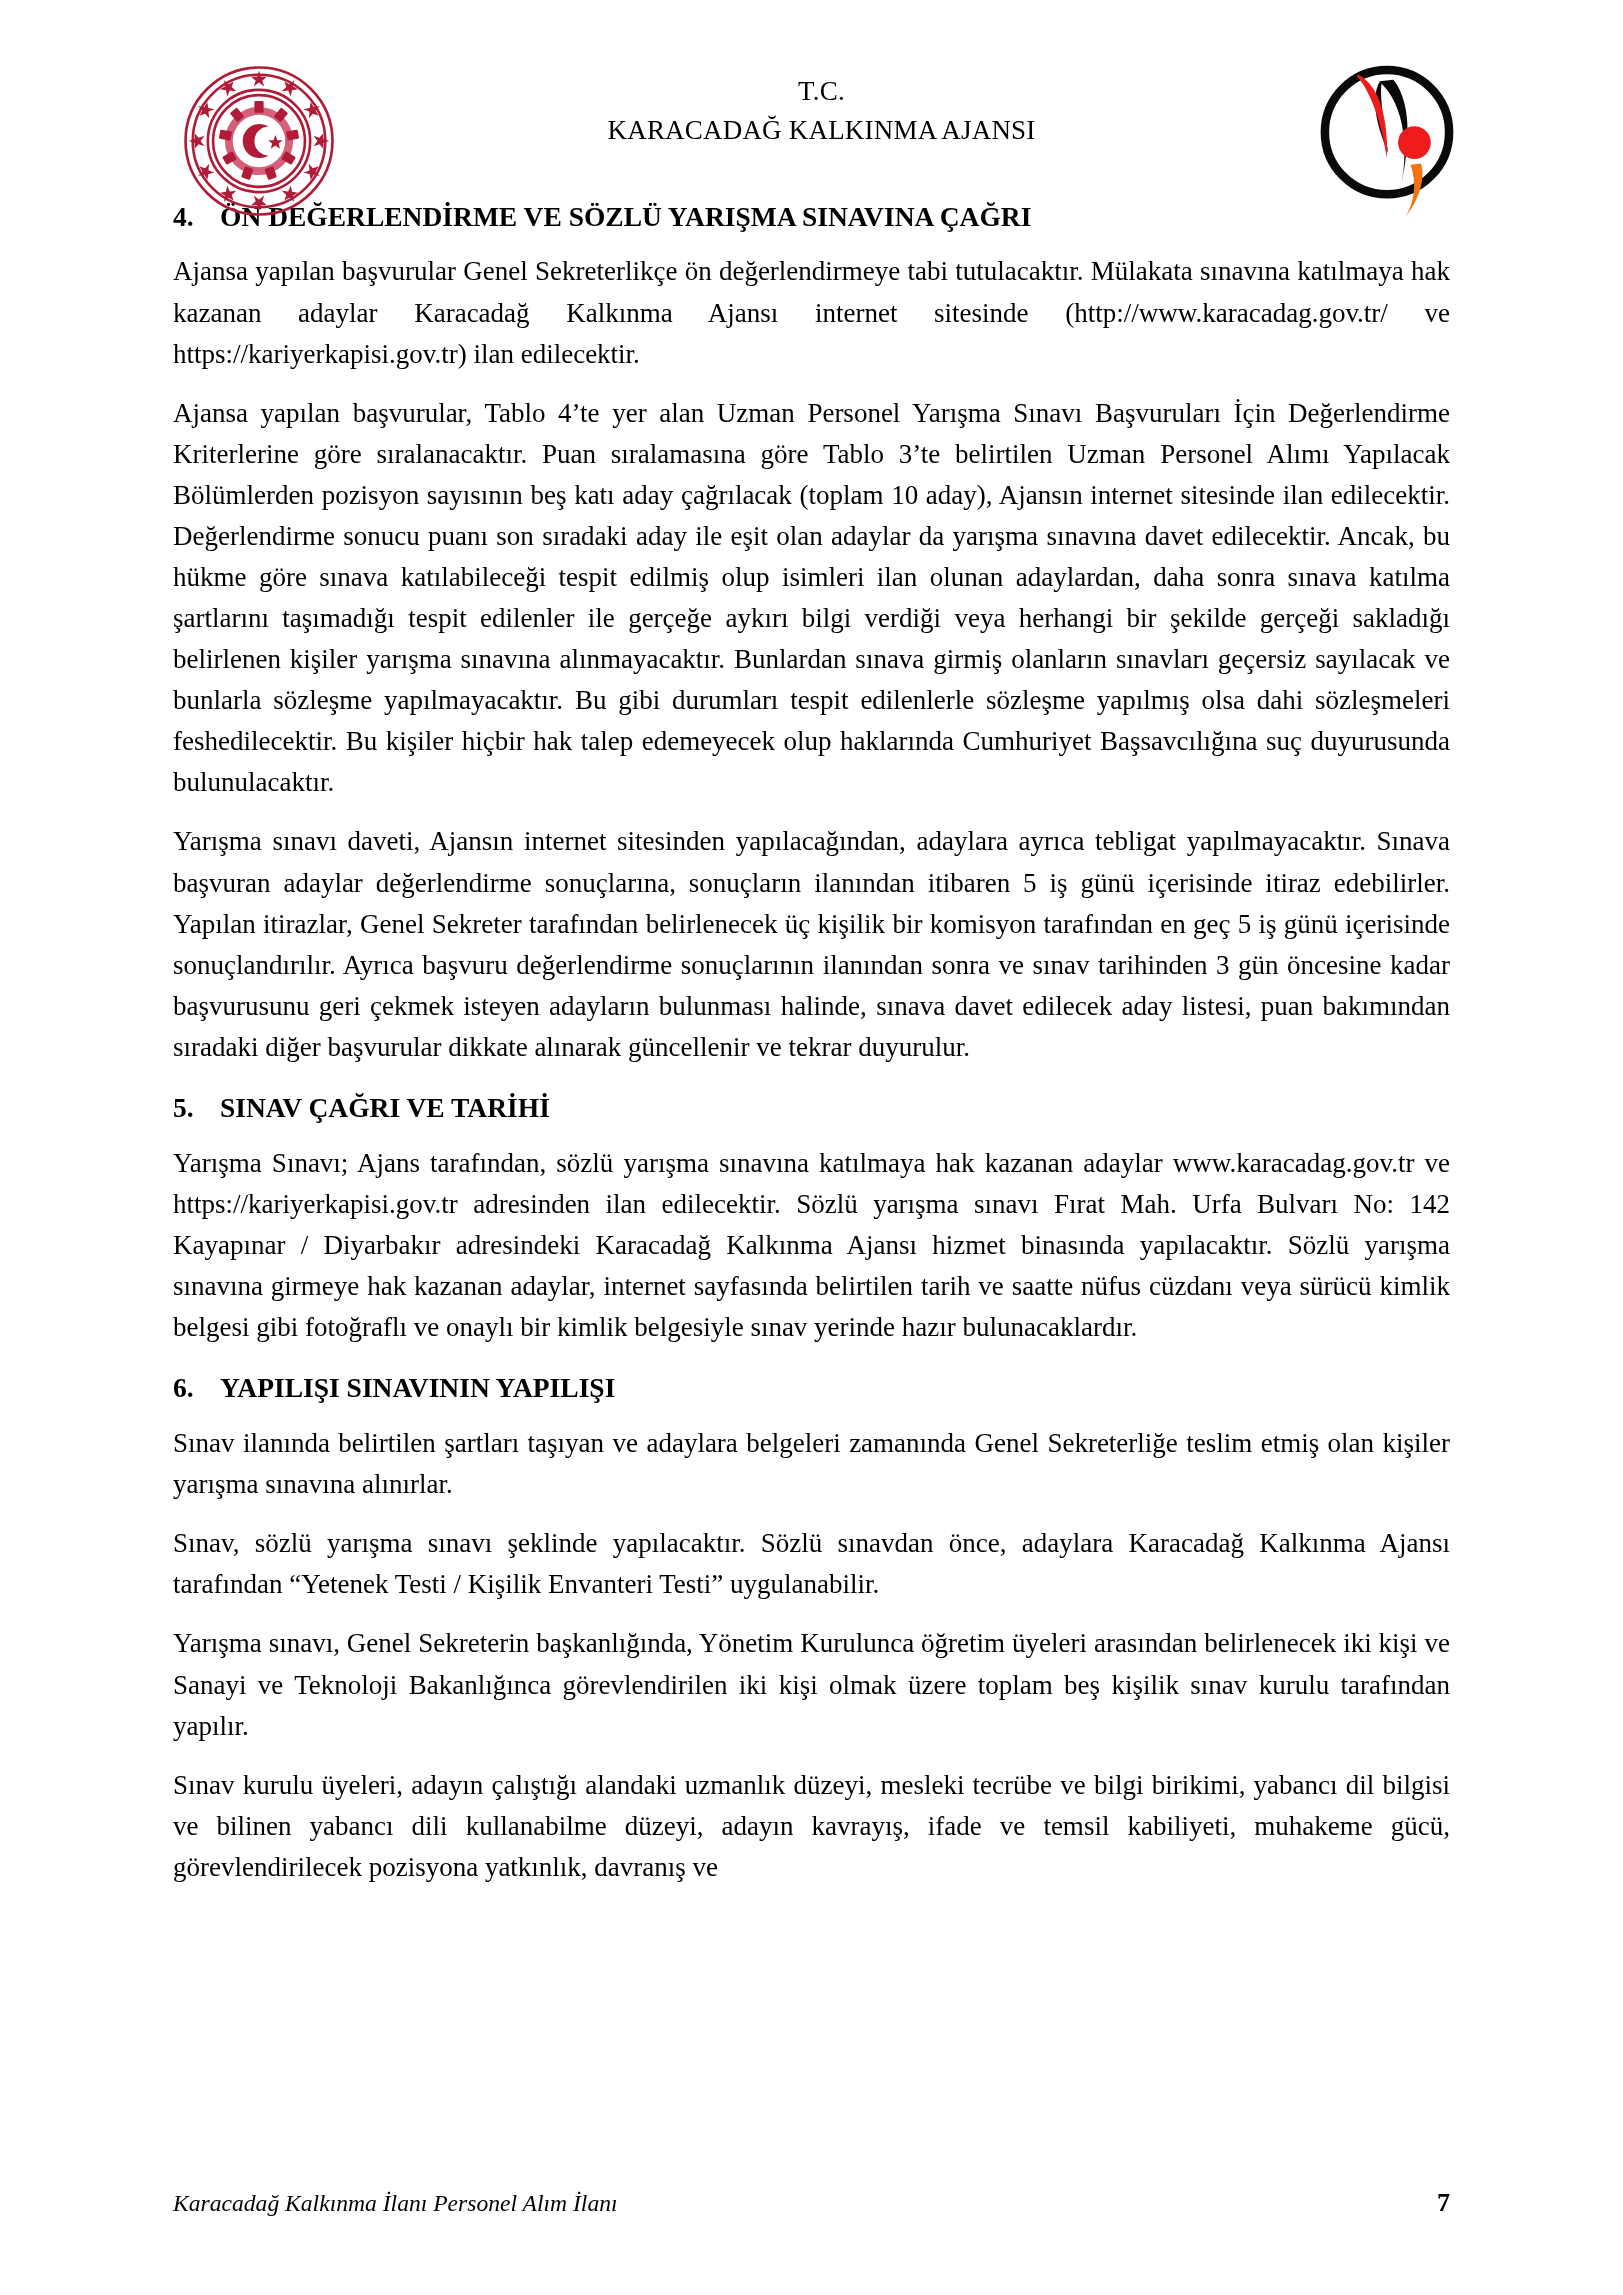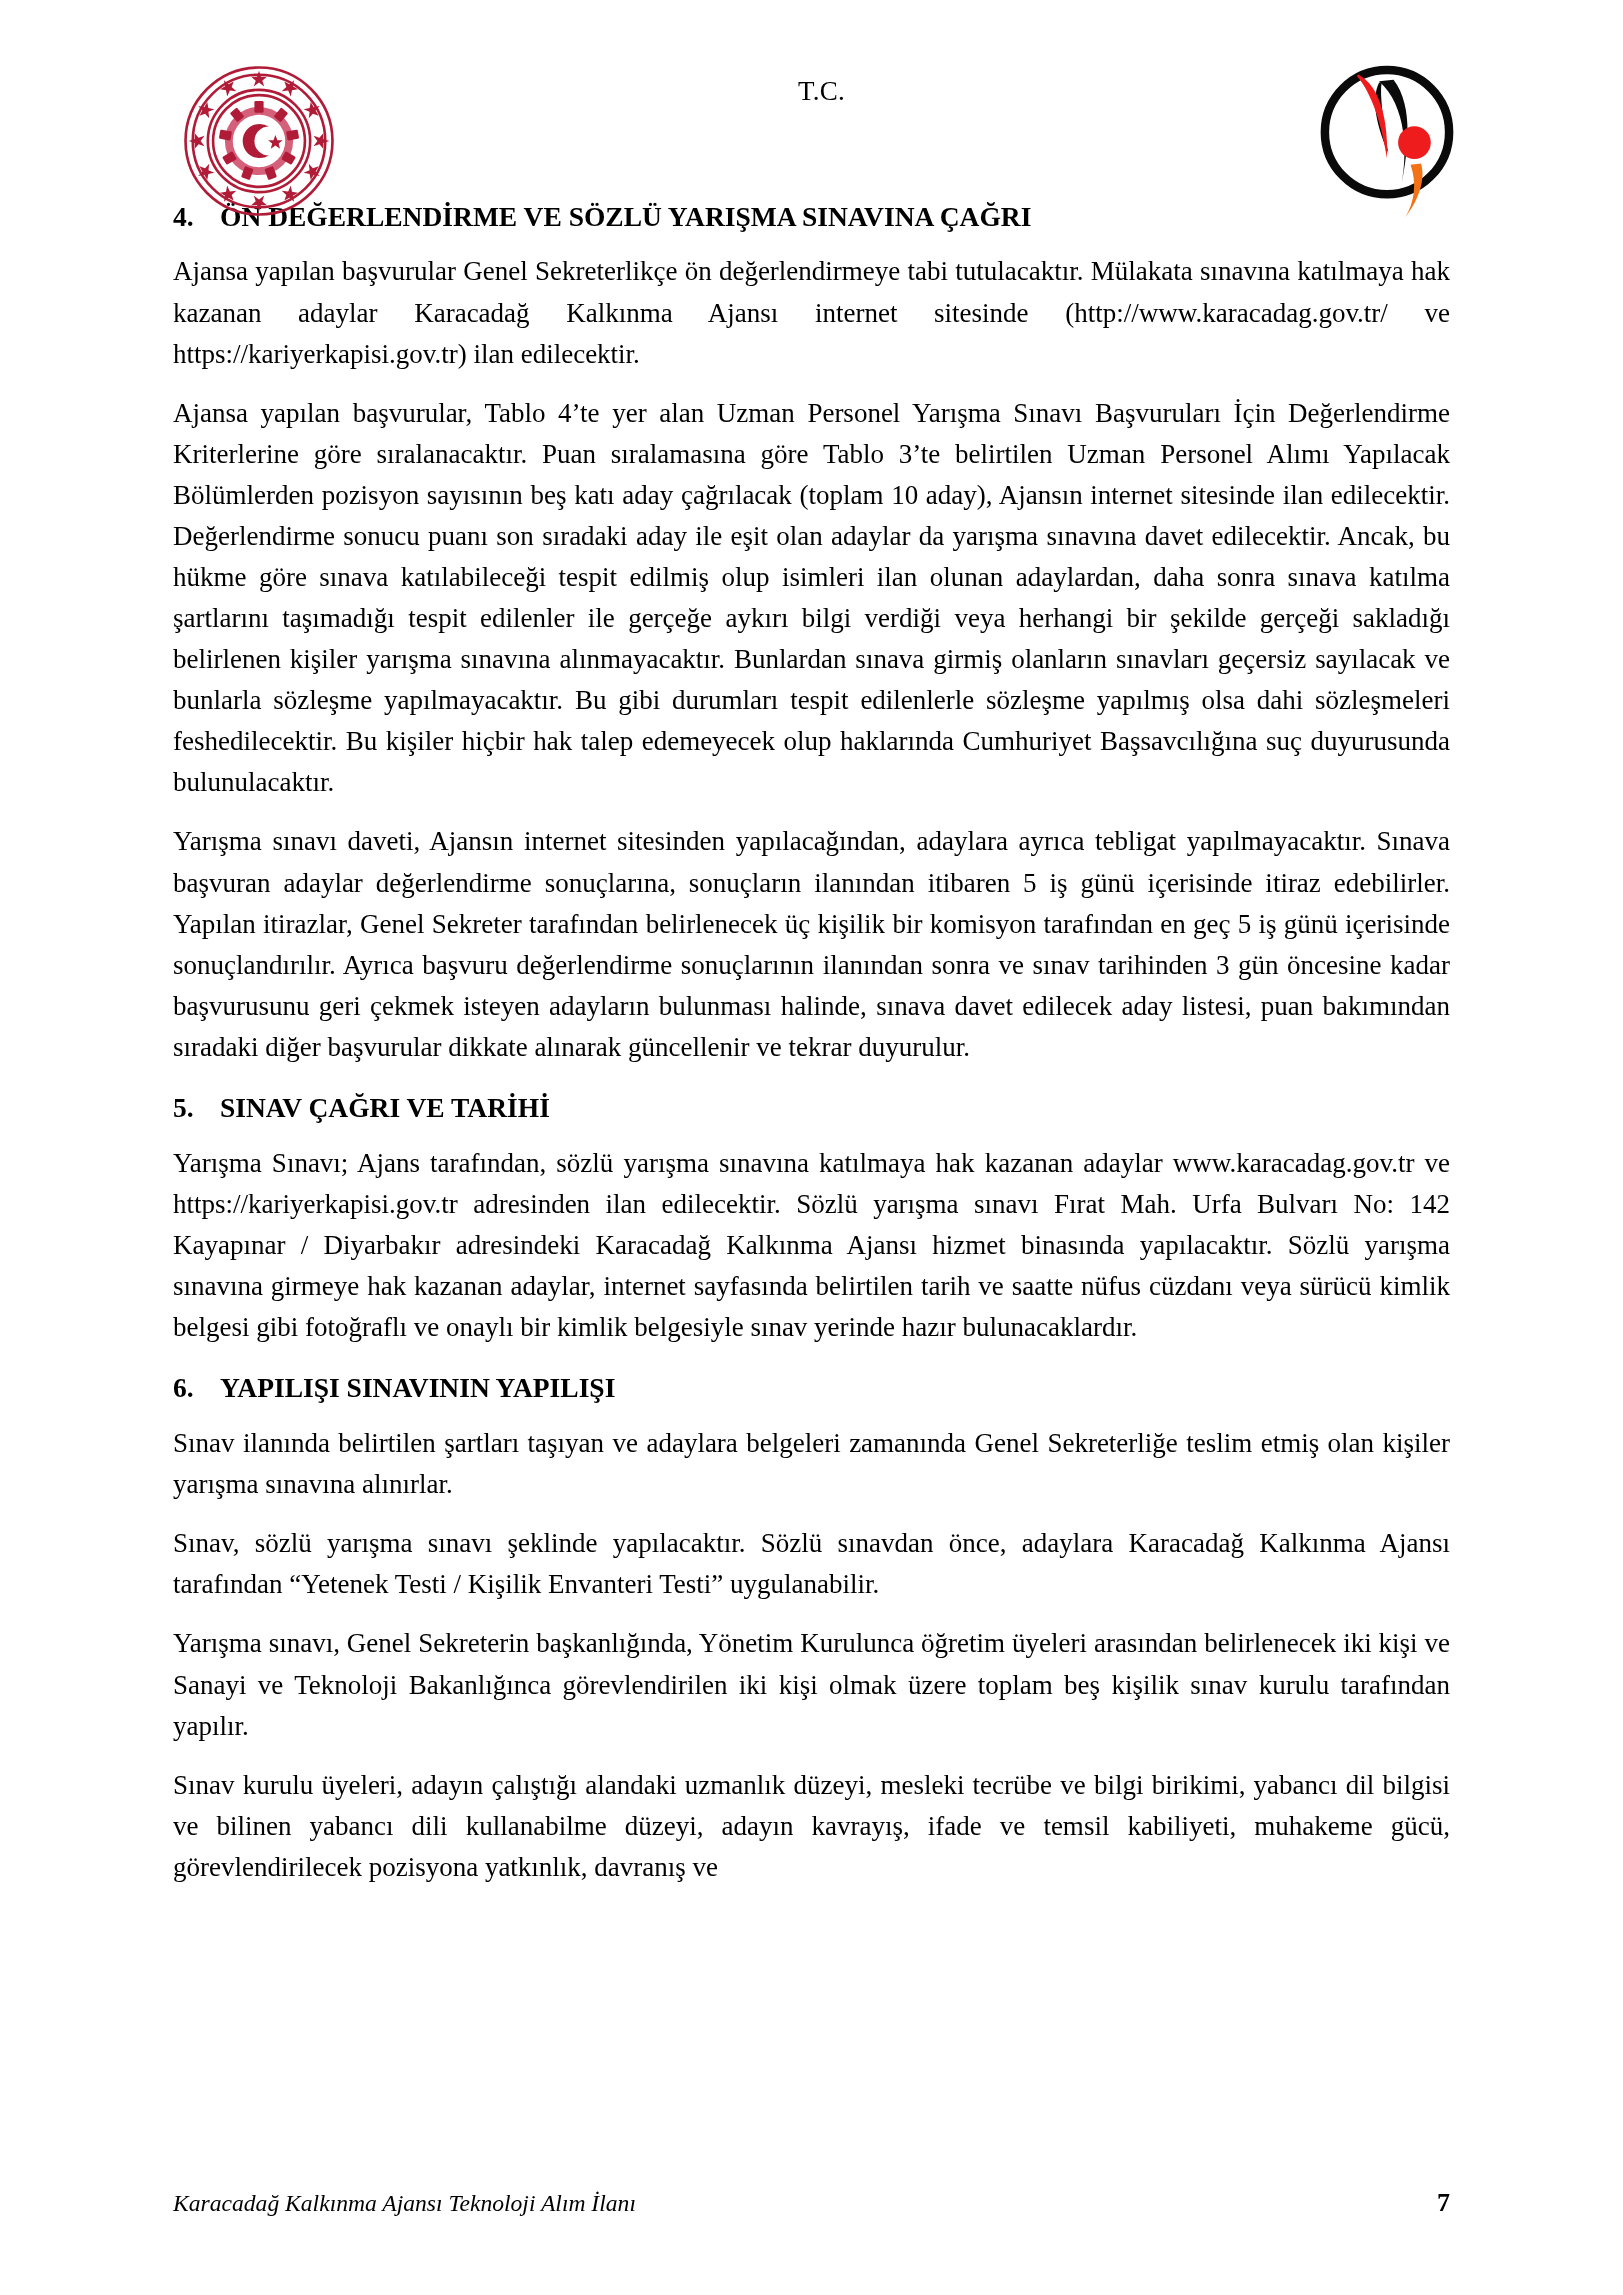--- a/index.html
+++ b/index.html
@@ -210,20 +210,21 @@
         </g>
         <circle cx="125" cy="125" r="40" fill="#ffffff"></circle>
 
         <path d="M140 103 a26 26 0 1 0 0 44 a21 21 0 1 1 0 -44 z" fill="#b01c38"></path>
         <polygon points="150,116 153,124 161,124 155,129 157,137 150,132 143,137 145,129 139,124 147,124" fill="#b01c38"></polygon>
       </svg>
     </div>
 
     <div class="header-title">
       <div class="line">T.C.</div>
+      <div class="line">KARACADAĞ KALKINMA AJANSI</div>
     </div>
 
     <div class="logo-right">
       <svg class="kalkinma-emblem" viewBox="0 0 260 250" xmlns="http://www.w3.org/2000/svg">
         <circle cx="130" cy="118" r="95" fill="none" stroke="#0a0a0a" stroke-width="13"></circle>
         <path d="M118 40 C160 78 163 150 150 210 C162 150 172 80 140 38 Z" fill="#0a0a0a"></path>
         <path d="M122 42 C118 60 126 110 132 150 C116 112 104 70 118 42 Z" fill="#0a0a0a"></path>
         <path d="M86 30 C120 48 132 100 130 158 C122 108 108 60 84 32 Z" fill="#ee1c1c"></path>
         <circle cx="172" cy="134" r="25" fill="#ee1c1c"></circle>
         <path d="M166 168 C176 196 172 226 158 248 C176 226 190 192 182 166 Z" fill="#f47216"></path>
@@ -251,18 +252,18 @@
       <span class="num">6.</span>
       <span class="txt">YAPILIŞI SINAVININ YAPILIŞI</span>
     </h2>
     <p class="body-text">Sınav ilanında belirtilen şartları taşıyan ve adaylara belgeleri zamanında Genel Sekreterliğe teslim etmiş olan kişiler yarışma sınavına alınırlar.</p>
     <p class="body-text">Sınav, sözlü yarışma sınavı şeklinde yapılacaktır. Sözlü sınavdan önce, adaylara Karacadağ Kalkınma Ajansı tarafından “Yetenek Testi / Kişilik Envanteri Testi” uygulanabilir.</p>
     <p class="body-text">Yarışma sınavı, Genel Sekreterin başkanlığında, Yönetim Kurulunca öğretim üyeleri arasından belirlenecek iki kişi ve Sanayi ve Teknoloji Bakanlığınca görevlendirilen iki kişi olmak üzere toplam beş kişilik sınav kurulu tarafından yapılır.</p>
     <p class="body-text">Sınav kurulu üyeleri, adayın çalıştığı alandaki uzmanlık düzeyi, mesleki tecrübe ve bilgi birikimi, yabancı dil bilgisi ve bilinen yabancı dili kullanabilme düzeyi, adayın kavrayış, ifade ve temsil kabiliyeti, muhakeme gücü, görevlendirilecek pozisyona yatkınlık, davranış ve</p>
   </div>
 
   <div class="doc-footer">
-    <span class="footer-text">Karacadağ Kalkınma Ajansı Teknoloji Alım İlanı</span>
+    <span class="footer-text">Karacadağ Kalkınma İlanı Personel Alım İlanı</span>
     <span class="footer-page">7</span>
   </div>
 
 </div>
 
 
 </body></html>

